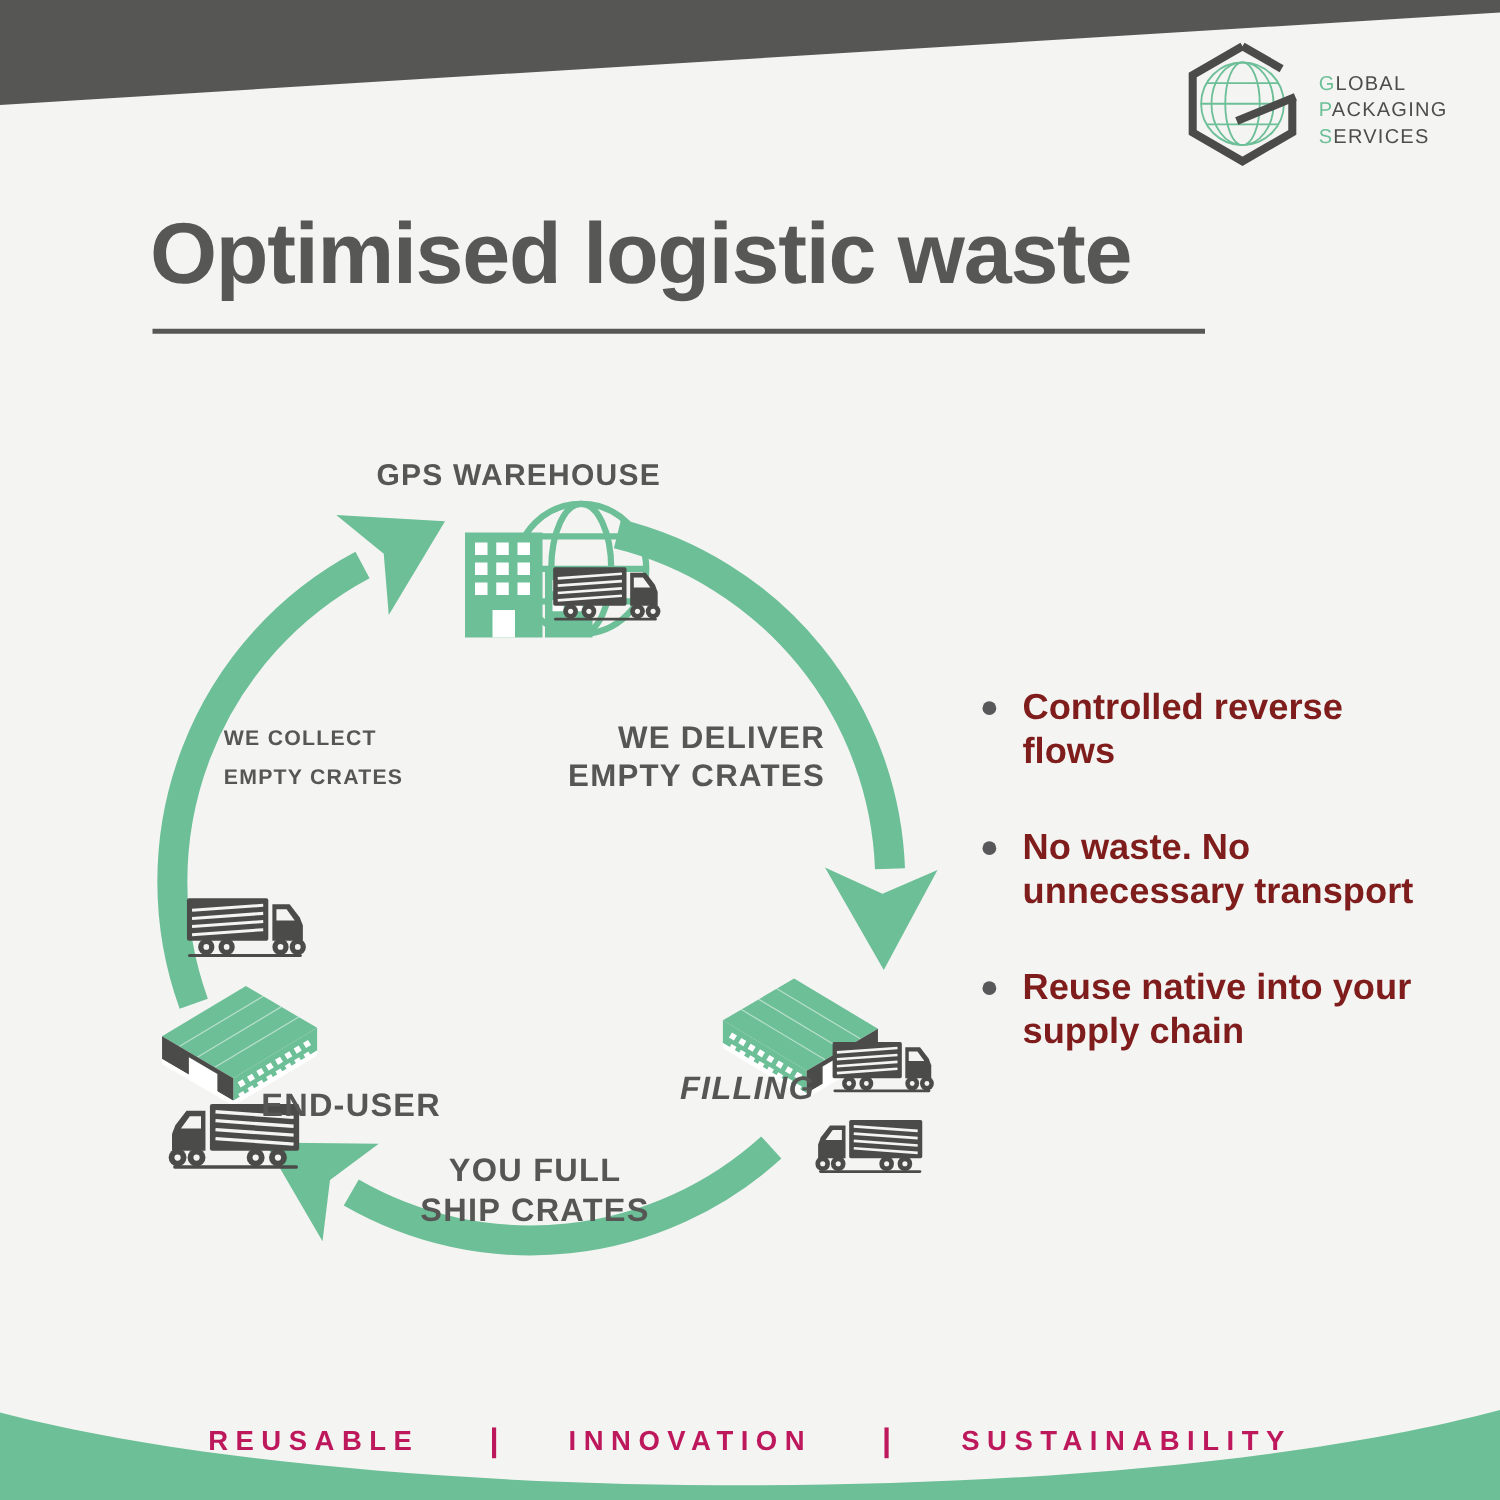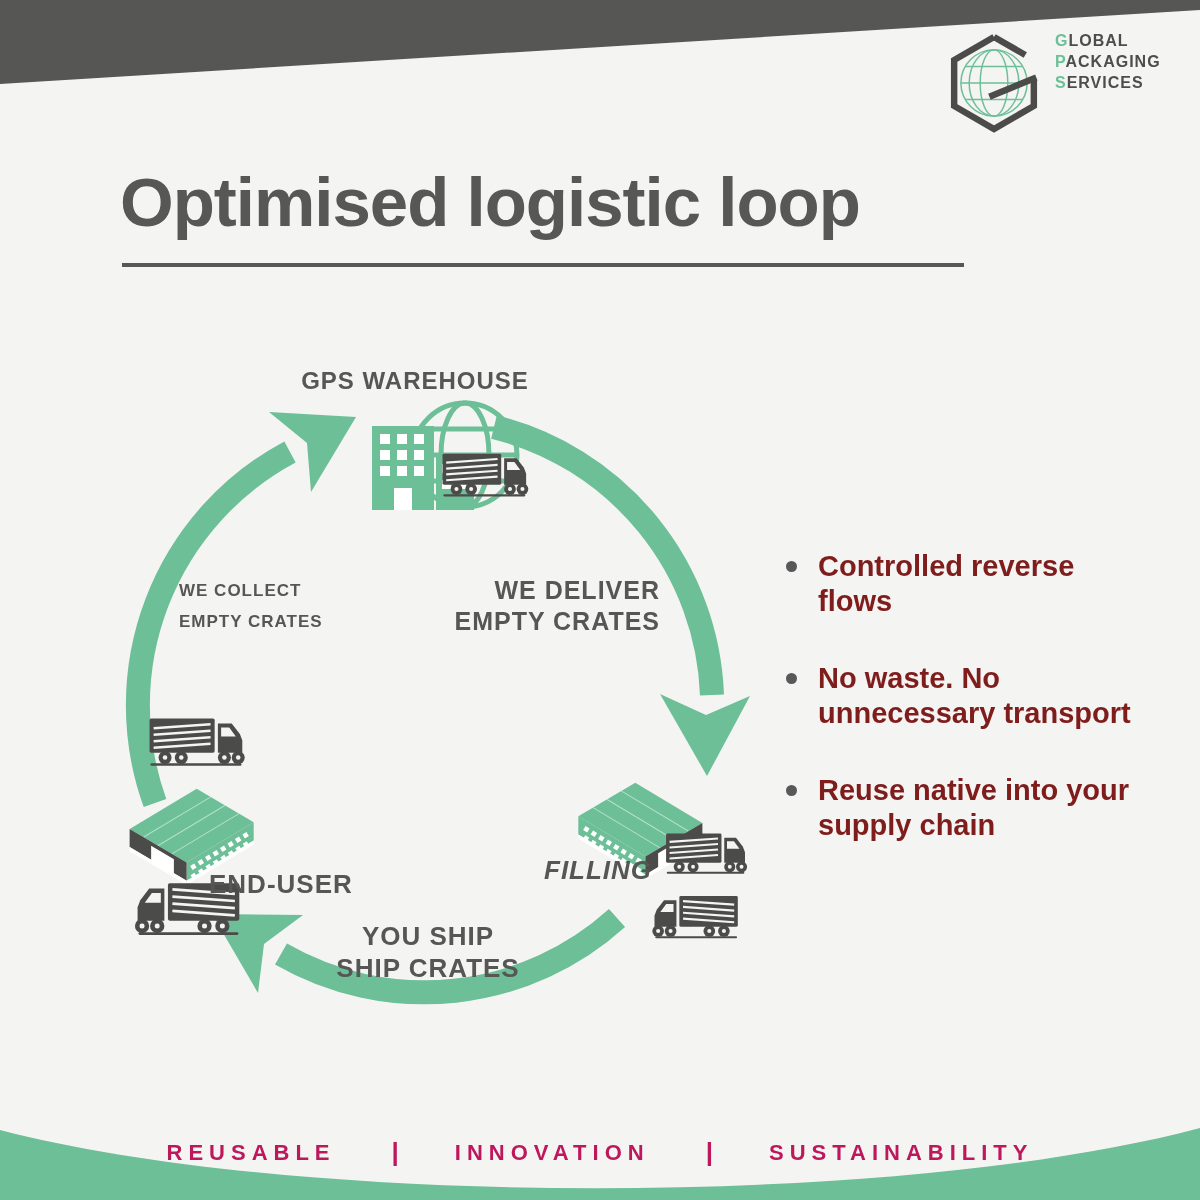--- a/index.html
+++ b/index.html
@@ -8,21 +8,21 @@
     background:#f4f4f2;font-family:"Liberation Sans",sans-serif;
   }
   
   .top-band{
     position:absolute;left:0;top:0;width:1200px;height:84px;background:#565655;
     clip-path:polygon(0 0,1200px 0,1200px 10px,0 84px);
   }
   
   .logo{position:absolute;left:948px;top:30px;display:flex;gap:15px;z-index:5;}
   .logo svg{display:block;}
-  .logo-text{color:#4d4d4c;font-weight:bold;font-size:16px;
+  .logo-text{margin-top:27px;color:#4d4d4c;font-weight:normal;font-size:16px;
     line-height:21px;letter-spacing:1px;}
   .logo-text div::first-letter{color:#6cbf97;}
   
   .title{
     position:absolute;left:120px;top:163px;margin:0;width:900px;
     font-size:69px;font-weight:bold;color:#575756;letter-spacing:-1px;
   }
   .title-rule{position:absolute;left:122px;top:263px;width:842px;height:4px;background:#575756;}
   
   .loop-svg{position:absolute;left:0;top:0;z-index:1;}
@@ -122,21 +122,21 @@
         <path d="M96,49 L45,70"></path>
       </g>
     </svg>
     <div class="logo-text">
       <div>GLOBAL</div>
       <div>PACKAGING</div>
       <div>SERVICES</div>
     </div>
   </div>
 
-  <h1 class="title">Optimised logistic loop</h1>
+  <h1 class="title">Optimised logistic waste</h1>
   <div class="title-rule"></div>
 
   <svg class="loop-svg" width="1200" height="1200" viewBox="0 0 1200 1200">
     <g fill="none" stroke="#6cbf97" stroke-width="24">
       <path d="M 494 427 A 287 287 0 0 1 712 695"></path>
       <path d="M 617 918 A 287 287 0 0 1 281 954"></path>
       <path d="M 155 803 A 287 287 0 0 1 290 452"></path>
     </g>
     <g fill="#6cbf97">
       <polygon points="660,694 707,776 750,696 706,715"></polygon>
@@ -203,21 +203,21 @@
     <span>WE DELIVER</span>
     <span>EMPTY CRATES</span>
   </div>
   <div class="lbl lbl-collect">
     <span>WE COLLECT</span>
     <span>EMPTY CRATES</span>
   </div>
   <div class="lbl lbl-filling">FILLING</div>
   <div class="lbl lbl-enduser">END-USER</div>
   <div class="lbl lbl-ship">
-    <span>YOU SHIP</span>
+    <span>YOU FULL</span>
     <span>SHIP CRATES</span>
   </div>
 
   <div class="benefits">
     <div class="benefit">
       <span class="dot"></span>
       <div class="txt">
         <span>Controlled reverse</span>
         <span>flows</span>
       </div>

